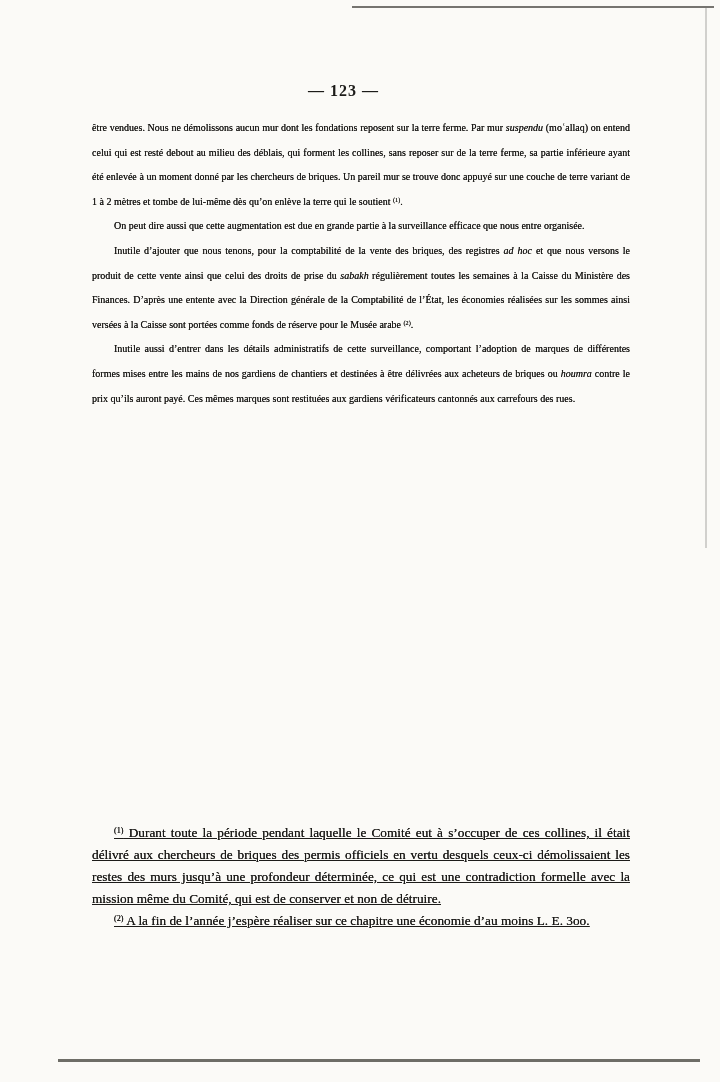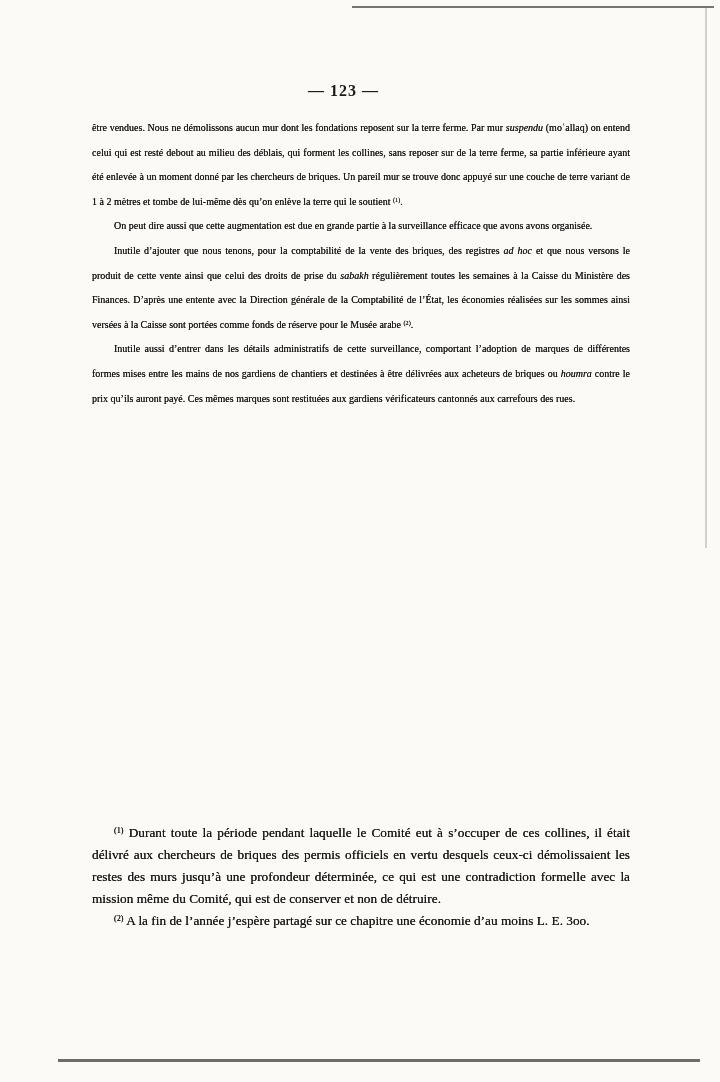--- a/index.html
+++ b/index.html
@@ -45,42 +45,42 @@
   }
 
   .footnotes {
     position: absolute;
     left: 92px; top: 822px; width: 538px;
     font-size: 13.3px;
     line-height: 22px;
     text-align: justify;
     text-shadow: 0 0 0.25px currentColor;
   }
-  .footnote { text-indent: 22px; }
+  .footnote { text-indent: 22px; text-decoration: underline; }
 
   
   .edge { position: absolute; background: var(--edge, #55534e); }
   .edge-top    { left: 352px; top: 6px;    width: 362px; height: 2px;  opacity: 0.8; }
   .edge-right  { left: 705px; top: 8px;    width: 2px;   height: 540px; opacity: 0.25; }
   .edge-bottom { left: 58px;  top: 1059px; width: 642px; height: 3px;  opacity: 0.85; }
 </style>
 </head>
 <body>
 
 <div class="page">
   <div class="edge edge-top"></div>
   <div class="edge edge-right"></div>
   <div class="edge edge-bottom"></div>
 
   <div class="page-number">— 123 —</div>
 
   <div class="text-block">
       <p class="para"><span>être vendues. Nous ne démolissons aucun mur dont les fondations reposent sur la terre ferme. Par mur </span><i>suspendu</i><span> (moʿallaq) on entend celui qui est resté debout au milieu des déblais, qui forment les collines, sans reposer sur de la terre ferme, sa partie inférieure ayant été enlevée à un moment donné par les chercheurs de briques. Un pareil mur se trouve donc appuyé sur une couche de terre variant de 1 à 2 mètres et tombe de lui-même dès qu’on enlève la terre qui le soutient </span><sup>(1)</sup><span>.</span></p>
-      <p class="para indent"><span>On peut dire aussi que cette augmentation est due en grande partie à la surveillance efficace que avons avons organisée.</span></p>
+      <p class="para indent"><span>On peut dire aussi que cette augmentation est due en grande partie à la surveillance efficace que nous entre organisée.</span></p>
       <p class="para indent"><span>Inutile d’ajouter que nous tenons, pour la comptabilité de la vente des briques, des registres </span><i>ad hoc</i><span> et que nous versons le produit de cette vente ainsi que celui des droits de prise du </span><i>sabakh</i><span> régulièrement toutes les semaines à la Caisse du Ministère des Finances. D’après une entente avec la Direction générale de la Comptabilité de l’État, les économies réalisées sur les sommes ainsi versées à la Caisse sont portées comme fonds de réserve pour le Musée arabe </span><sup>(2)</sup><span>.</span></p>
       <p class="para indent"><span>Inutile aussi d’entrer dans les détails administratifs de cette surveillance, comportant l’adoption de marques de différentes formes mises entre les mains de nos gardiens de chantiers et destinées à être délivrées aux acheteurs de briques ou </span><i>houmra</i><span> contre le prix qu’ils auront payé. Ces mêmes marques sont restituées aux gardiens vérificateurs cantonnés aux carrefours des rues.</span></p>
     </div>
 
   <div class="footnotes">
       <p class="footnote"><sup>(1)</sup><span> Durant toute la période pendant laquelle le Comité eut à s’occuper de ces collines, il était délivré aux chercheurs de briques des permis officiels en vertu desquels ceux-ci démolissaient les restes des murs jusqu’à une profondeur déterminée, ce qui est une contradiction formelle avec la mission même du Comité, qui est de conserver et non de détruire.</span></p>
-      <p class="footnote"><sup>(2)</sup><span> A la fin de l’année j’espère partagé sur ce chapitre une économie d’au moins L. E. 3oo.</span></p>
+      <p class="footnote"><sup>(2)</sup><span> A la fin de l’année j’espère réaliser sur ce chapitre une économie d’au moins L. E. 3oo.</span></p>
     </div>
 </div>
 
 </body></html>

